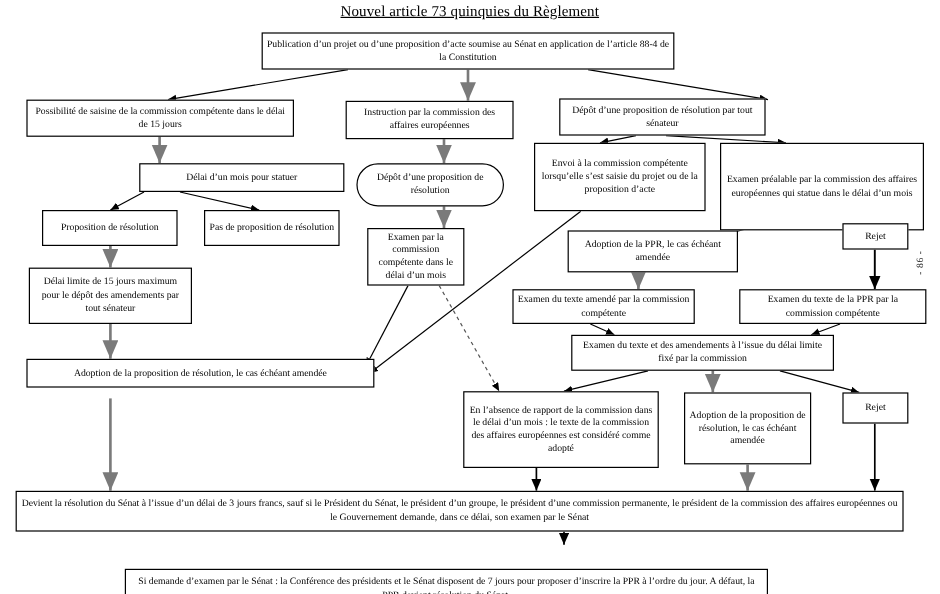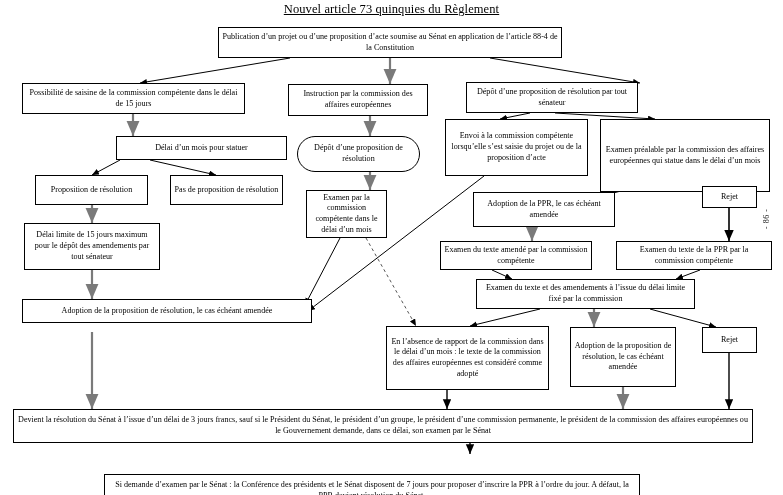--- a/index.html
+++ b/index.html
@@ -185,21 +185,21 @@
   </div>
 
   <div class="node" style="left:702px; top:186px; width:55px; height:22px;">
     <span>Rejet</span>
   </div>
 
   <div class="node" style="left:24px; top:223px; width:136px; height:47px;">
     <span>Délai limite de 15 jours maximum pour le dépôt des amendements par tout sénateur</span>
   </div>
 
-  <div class="node" style="left:440px; top:241px; width:152px; height:29px;font-family:Liberation Serif, serif;">
+  <div class="node" style="left:427px; top:241px; width:152px; height:29px;font-family:Liberation Serif, serif;">
     <span>Examen du texte amendé par la commission compétente</span>
   </div>
 
   <div class="node" style="left:616px; top:241px; width:156px; height:29px;align-items:center;">
     <span>Examen du texte de la PPR par la commission compétente</span>
   </div>
 
   <div class="node" style="left:22px; top:299px; width:290px; height:24px;">
     <span>Adoption de la proposition de résolution, le cas échéant amendée</span>
   </div>

